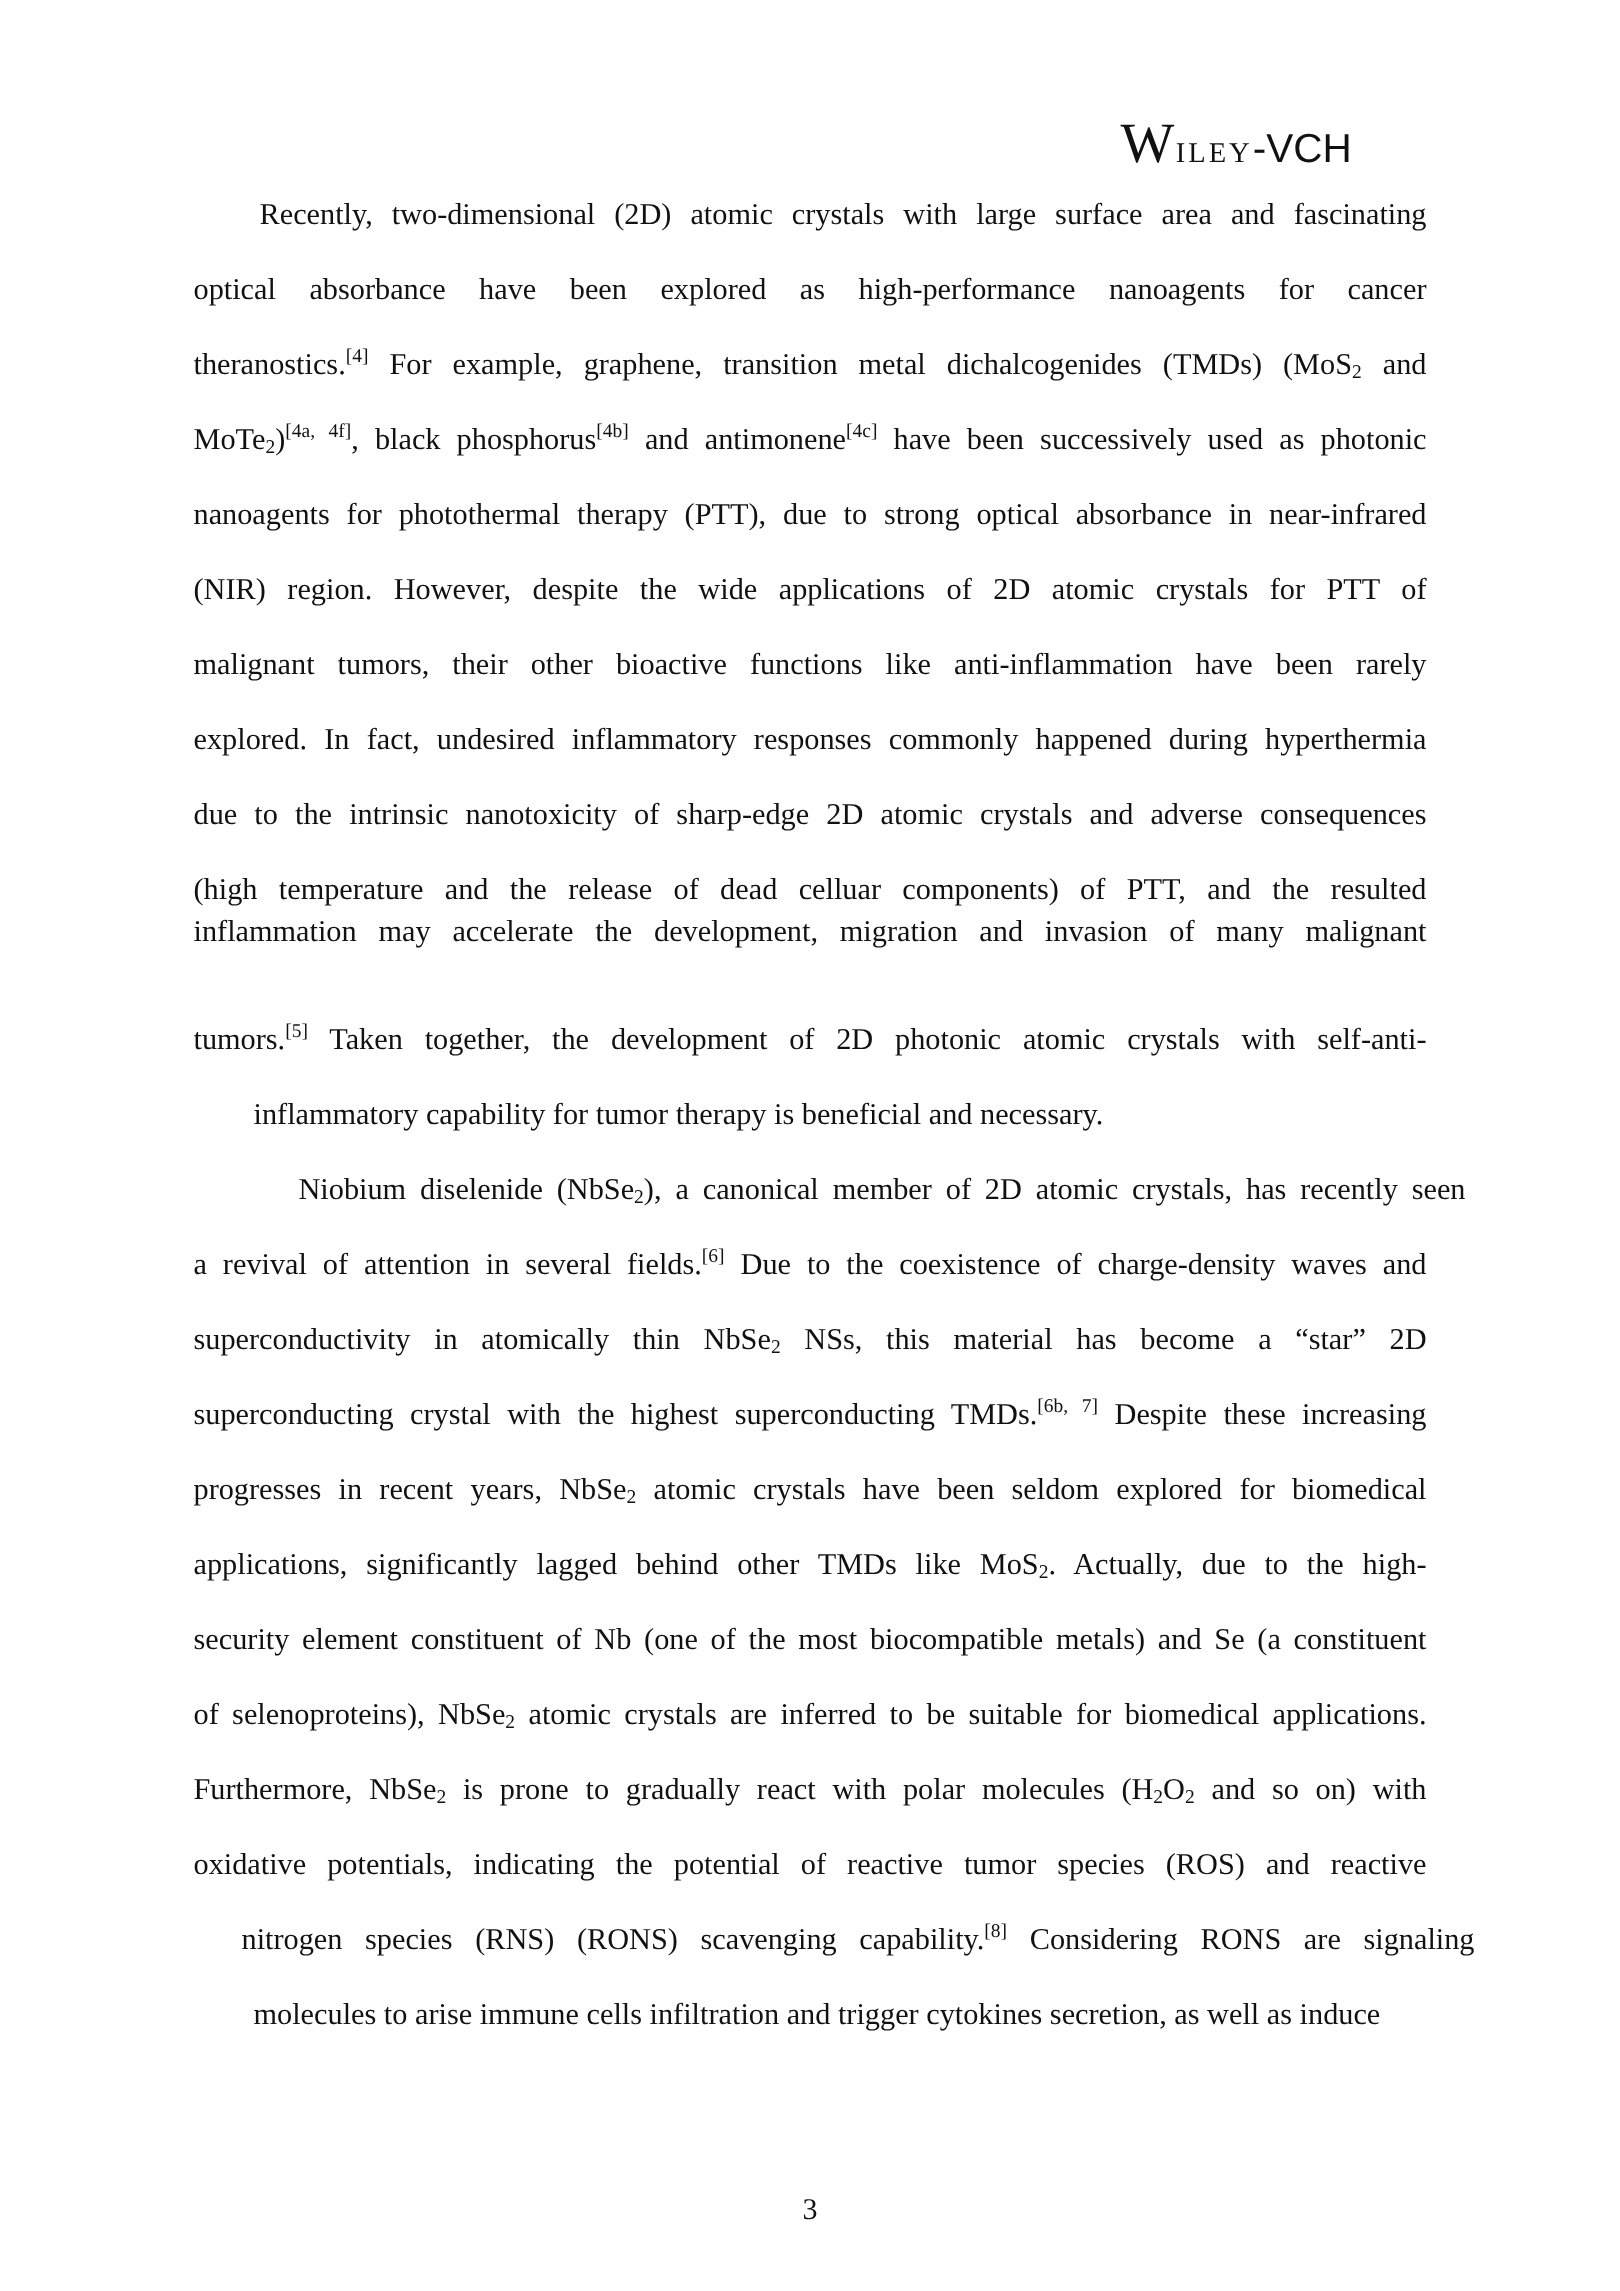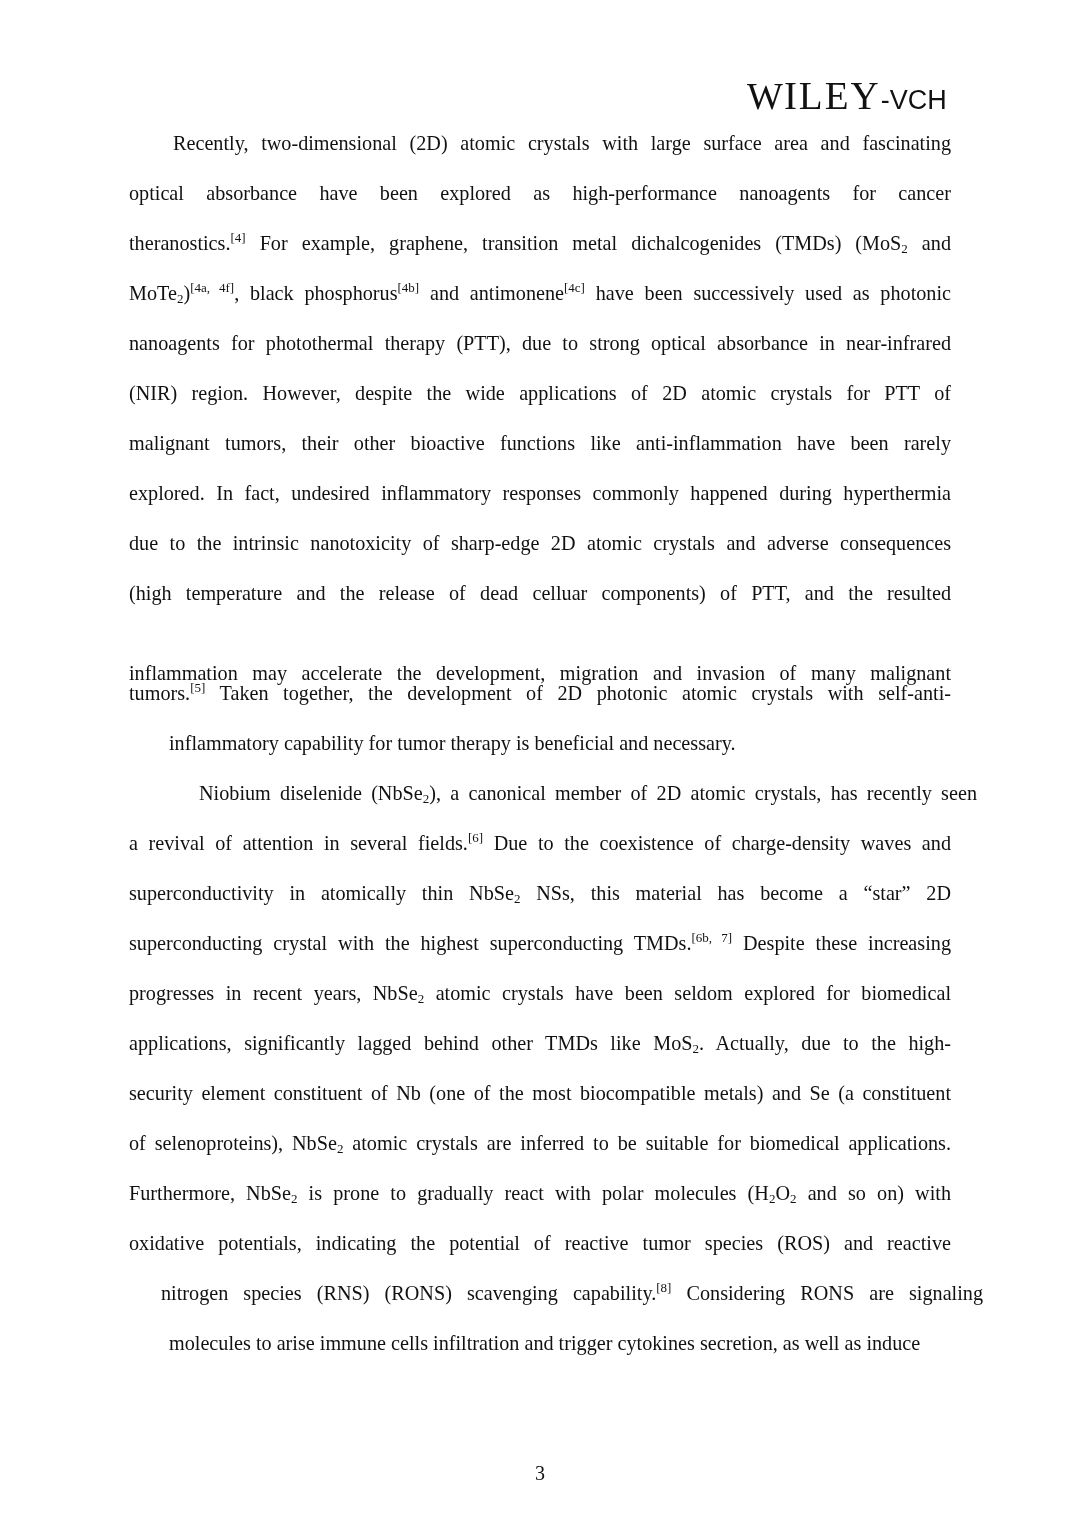--- a/index.html
+++ b/index.html
@@ -1,21 +1,21 @@
 <!DOCTYPE html>
 <html><head>
 <meta charset="utf-8">
 <style>
   html, body { margin: 0; padding: 0; background: #ffffff; }
   body { width: 1080px; height: 1527px; position: relative; overflow: hidden;
          font-family: "Liberation Serif", "DejaVu Serif", serif; color: #111; }
   .header-logo { position: absolute; top: 78px; left: 747px; width: 200px; height: 36px;
          font-family: "Liberation Serif", serif; color: #111; white-space: nowrap; }
   .header-logo .w { font-size: 38px; letter-spacing: 1px; line-height: 36px; }
-  .header-logo .iley { font-size: 39px; letter-spacing: 2px; line-height: 36px; }
+  .header-logo .iley { font-size: 19px; letter-spacing: 2px; line-height: 36px; }
   .header-logo .vch { font-family: "Liberation Sans", sans-serif; font-size: 27px; line-height: 36px; letter-spacing: 0px; }
   .line { position: absolute; left: 129px; width: 822px; font-size: 20.2px; line-height: 26px;
           white-space: nowrap; text-align: justify; text-align-last: justify; }
   .line.indent { left: 173px; width: 778px; }
   .line.last { text-align-last: left; margin-left: 40px; }
   .line sub { font-size: 13px; vertical-align: -3px; line-height: 0; }
   .line sup { font-size: 13px; vertical-align: 8px; line-height: 0; }
   .page-number { position: absolute; top: 1460px; left: 0; width: 1080px; text-align: center;
           font-size: 20px; line-height: 26px; }
 </style>
@@ -31,21 +31,21 @@
       <div class="line indent" style="top: 130px;"><span>Recently, two-dimensional (2D) atomic crystals with large surface area and fascinating</span></div>
       <div class="line" style="top: 180px;"><span>optical absorbance have been explored as high-performance nanoagents for cancer</span></div>
       <div class="line" style="top: 230px;"><span>theranostics.</span><sup>[4]</sup><span> For example, graphene, transition metal dichalcogenides (TMDs) (MoS</span><sub>2</sub><span> and</span></div>
       <div class="line" style="top: 280px;"><span>MoTe</span><sub>2</sub><span>)</span><sup>[4a, 4f]</sup><span>, black phosphorus</span><sup>[4b]</sup><span> and antimonene</span><sup>[4c]</sup><span> have been successively used as photonic</span></div>
       <div class="line" style="top: 330px;"><span>nanoagents for photothermal therapy (PTT), due to strong optical absorbance in near-infrared</span></div>
       <div class="line" style="top: 380px; font-family: Liberation Serif, serif;"><span>(NIR) region. However, despite the wide applications of 2D atomic crystals for PTT of</span></div>
       <div class="line" style="top: 430px;"><span>malignant tumors, their other bioactive functions like anti-inflammation have been rarely</span></div>
       <div class="line" style="top: 480px;"><span>explored. In fact, undesired inflammatory responses commonly happened during hyperthermia</span></div>
       <div class="line" style="top: 530px;"><span>due to the intrinsic nanotoxicity of sharp-edge 2D atomic crystals and adverse consequences</span></div>
       <div class="line" style="top: 580px;"><span>(high temperature and the release of dead celluar components) of PTT, and the resulted</span></div>
-      <div class="line" style="top: 660px;"><span>inflammation may accelerate the development, migration and invasion of many malignant</span></div>
+      <div class="line" style="top: 608px;"><span>inflammation may accelerate the development, migration and invasion of many malignant</span></div>
       <div class="line" style="top: 680px;"><span>tumors.</span><sup>[5]</sup><span> Taken together, the development of 2D photonic atomic crystals with self-anti-</span></div>
       <div class="line last" style="top: 730px;"><span>inflammatory capability for tumor therapy is beneficial and necessary.</span></div>
     </div>
     <div>
       <div class="line indent" style="top: 780px; margin-left: 26px;"><span>Niobium diselenide (NbSe</span><sub>2</sub><span>), a canonical member of 2D atomic crystals, has recently seen</span></div>
       <div class="line" style="top: 830px;"><span>a revival of attention in several fields.</span><sup>[6]</sup><span> Due to the coexistence of charge-density waves and</span></div>
       <div class="line" style="top: 880px;"><span>superconductivity in atomically thin NbSe</span><sub>2</sub><span> NSs, this material has become a “star” 2D</span></div>
       <div class="line" style="top: 930px;"><span>superconducting crystal with the highest superconducting TMDs.</span><sup>[6b, 7]</sup><span> Despite these increasing</span></div>
       <div class="line" style="top: 980px;"><span>progresses in recent years, NbSe</span><sub>2</sub><span> atomic crystals have been seldom explored for biomedical</span></div>
       <div class="line" style="top: 1030px;"><span>applications, significantly lagged behind other TMDs like MoS</span><sub>2</sub><span>. Actually, due to the high-</span></div>

